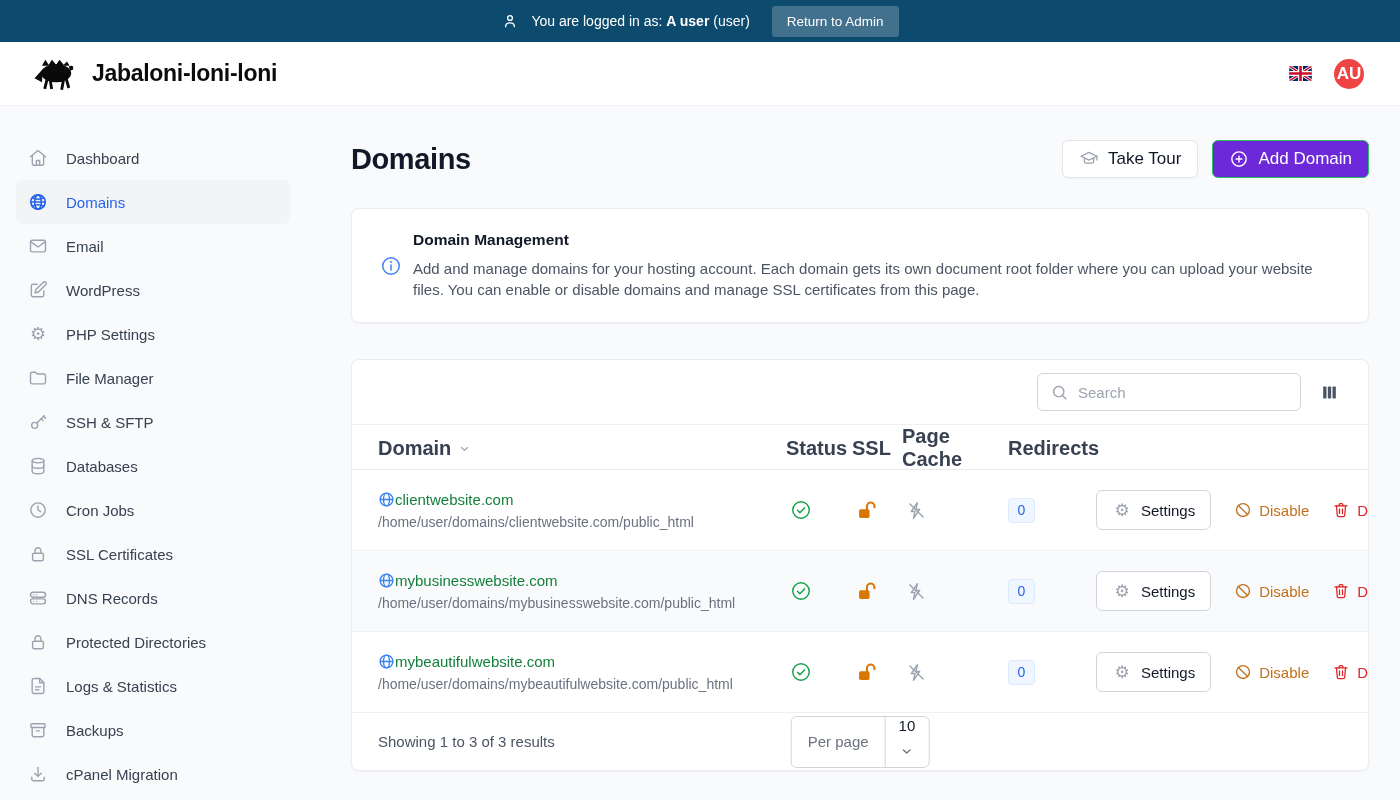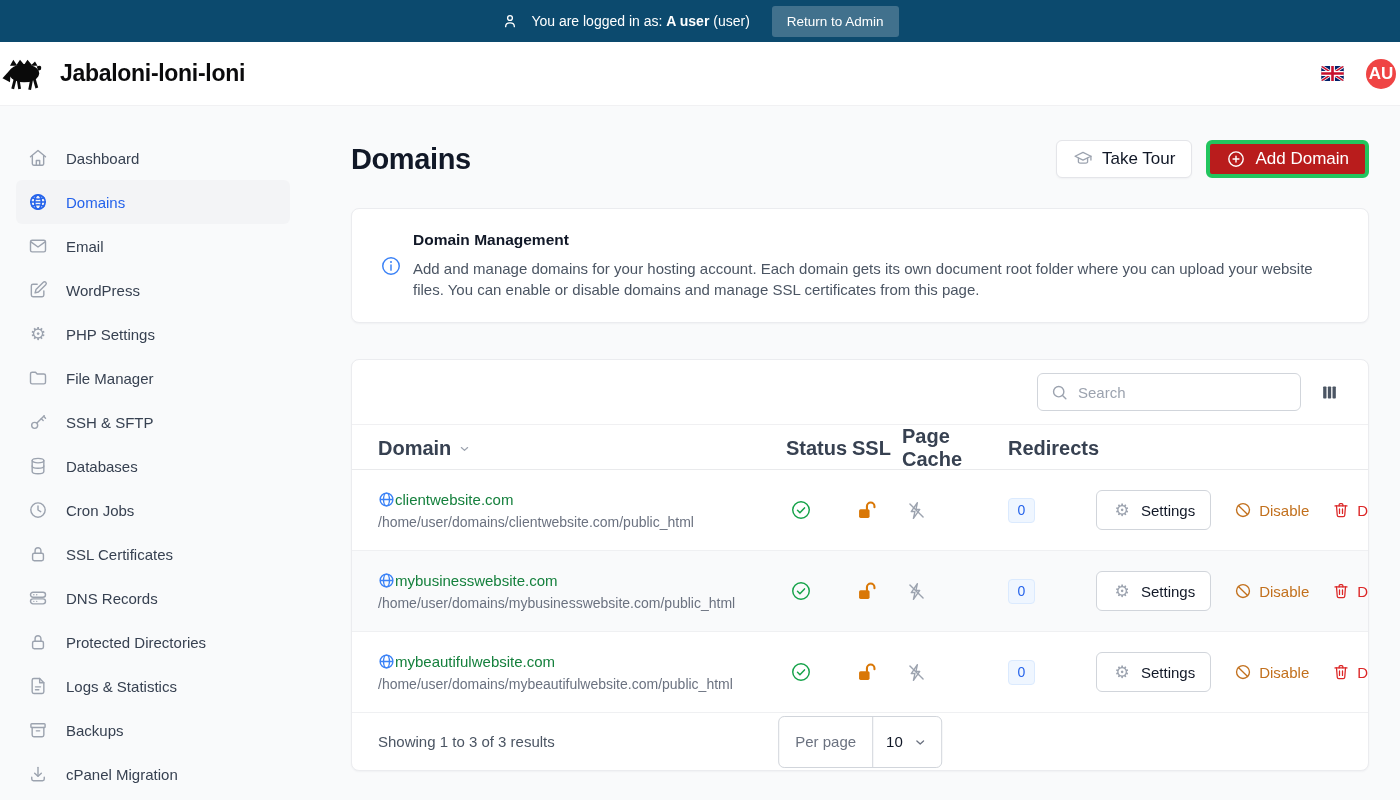--- a/index.html
+++ b/index.html
@@ -6,21 +6,21 @@
   html,body { width:1400px; height:800px; overflow:hidden; }
   body { font-family:"Liberation Sans", sans-serif; background:#F9FAFB; color:#111827; }
   svg { display:block; }
 
   
   .banner { height:42px; background:#0c4a6e; display:flex; align-items:center; justify-content:center; gap:12px; color:#fff; font-size:14px; }
   .banner .msg b { font-weight:700; }
   .return-btn { background:rgba(255,255,255,.22); border:none; color:#fff; font-size:13.5px; padding:8px 15px; border-radius:3px; margin-left:10px; cursor:pointer; font-family:inherit; }
 
   
-  .app-header { height:64px; background:#fff; display:flex; align-items:center; padding:0 0; border-bottom:1px solid #F1F1F3; }
+  .app-header { height:64px; background:#fff; display:flex; align-items:center; padding:0 32px; border-bottom:1px solid #F1F1F3; }
   .brand { display:flex; align-items:center; gap:10px; }
   .brand-title { font-size:23px; font-weight:700; color:#0B0B0C; letter-spacing:-.3px; }
   .header-right { margin-left:auto; display:flex; align-items:center; gap:22px; padding-right:4px; }
   .flag-wrap { width:23px; height:15px; border-radius:2px; overflow:hidden; display:inline-block; cursor:pointer; }
   .avatar { width:30px; height:30px; border-radius:50%; background:#ef4444; color:#fff; font-size:17px; font-weight:700; display:flex; align-items:center; justify-content:center; cursor:pointer; }
 
   
   .layout { display:flex; height:694px; }
   .sidebar { width:320px; flex-shrink:0; padding-top:30px; }
   .side-item { height:44px; margin:0 30px 0 16px; padding-left:12px; border-radius:6px; display:flex; align-items:center; gap:18px; cursor:pointer; }
@@ -33,21 +33,21 @@
 
   .main { flex:1; min-width:0; padding:34px 31px 0; }
 
   
   .page-head { display:flex; align-items:center; }
   .page-title { font-size:29px; font-weight:700; color:#111827; letter-spacing:-.4px; }
   .head-actions { margin-left:auto; display:flex; gap:14px; }
   .btn { height:38px; border-radius:6px; display:flex; align-items:center; gap:9px; padding:0 16px; font-size:17px; cursor:pointer; font-family:inherit; }
   .btn-tour { background:#fff; border:1px solid #E4E5E9; color:#111827; box-shadow:0 1px 2px rgba(16,24,40,.04); }
   .btn-tour .ic { color:#9CA3AF; }
-  .btn-add { background:#b91c1c; border:4px solid #22c55e; color:#fff;text-align:right; }
+  .btn-add { background:#6d28d9; border:1px solid #22c55e; color:#fff;text-align:right; }
 
   
   .info-card { margin-top:30px; background:#fff; border:1px solid #EBECEF; border-radius:8px; padding:22px 28px; display:flex; align-items:center; gap:11px; box-shadow:0 1px 2px rgba(16,24,40,.04); }
   .info-icon { color:#3B82F6; flex-shrink:0; }
   .info-title { font-size:15.5px; font-weight:700; color:#111827; margin-bottom:9px; }
   .info-body { font-size:15px; color:#4B5563; line-height:1.4; max-width:930px; }
 
   
   .table-card { margin-top:36px; background:#fff; border:1px solid #EBECEF; border-radius:8px; box-shadow:0 1px 2px rgba(16,24,40,.04); overflow:hidden; }
   .search-row { display:flex; justify-content:flex-end; align-items:center; gap:17px; padding:13px 27px; }
@@ -74,21 +74,21 @@
   .btn-settings { height:40px; background:#fff; border:1px solid #D1D5DB; border-radius:6px; display:flex; align-items:center; gap:9px; padding:0 15px; font-size:15px; color:#111827; cursor:pointer; font-family:inherit; }
   .btn-settings .gear-glyph { color:#9CA3AF; font-size:17px; }
   .action-link { display:flex; align-items:center; gap:7px; font-size:15px; background:none; border:none; cursor:pointer; font-family:inherit; }
   .link-disable { color:#C2701D; }
   .link-delete { color:#DC2626; }
 
   .tfoot { position:relative; height:57px; display:flex; align-items:center; padding:0 26px; }
   .summary { font-size:15px; color:#4B5563; }
   .perpage { position:absolute; left:50%; top:50%; transform:translate(-50%,-50%); display:flex; height:52px; border:1px solid #D1D5DB; border-radius:6px; background:#fff; overflow:hidden; }
   .pp-label { display:flex; align-items:center; padding:0 16px; font-size:15px; color:#6B7280; border-right:1px solid #D1D5DB; }
-  .pp-value { display:flex; align-items:center; gap:9px; padding:0 13px; font-size:15px; color:#111827; cursor:pointer; }
+  .pp-value { display:flex; align-items:center; gap:9px; padding:0 13px; font-size:15px; color:#111827; cursor:pointer;flex-direction:column; }
   .pp-value .ic { color:#6B7280; }
 </style>
 </head>
 <body>
 
 <div class="banner">
   <svg class="ic" width="18" height="18" viewBox="0 0 24 24" fill="none" stroke="#fff" stroke-width="1.8" stroke-linecap="round" stroke-linejoin="round">
     <circle cx="12" cy="8" r="3.2"></circle>
       <path d="M6.2 19.5c0-3.2 2.7-5 5.8-5s5.8 1.8 5.8 5"></path>
   </svg>

